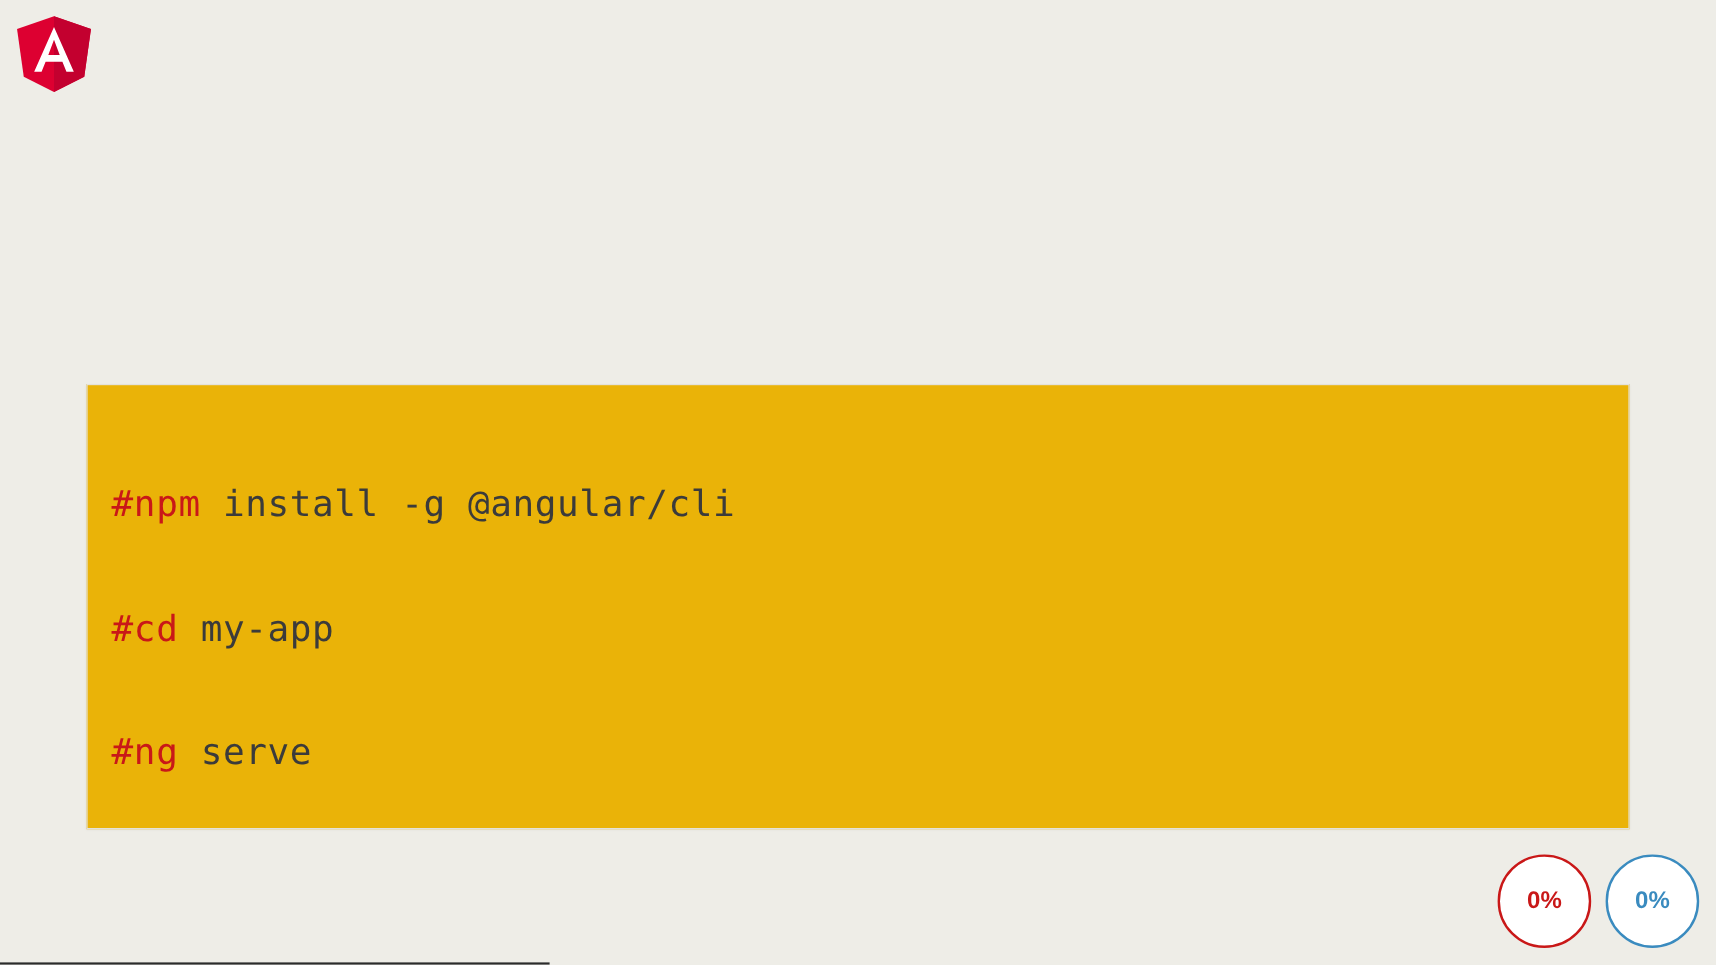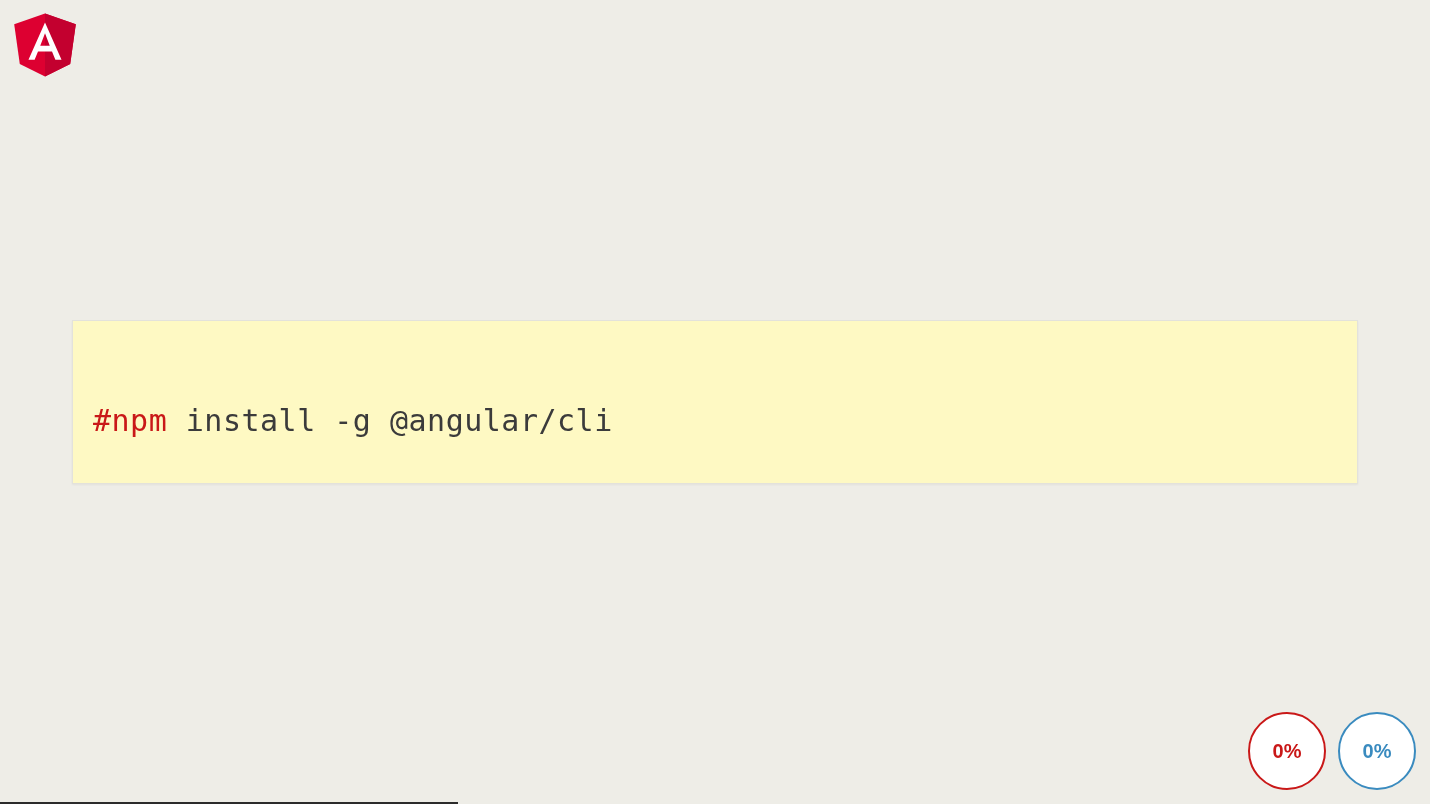--- a/index.html
+++ b/index.html
@@ -19,21 +19,21 @@
     left: 10px;
     width: 70px;
     height: 74px;
   }
 
   .code-block {
     position: absolute;
     top: 320px;
     left: 72px;
     right: 72px;
-    background: #fef9c3;
+    background: #eab308;
     border: 1px solid #e3e2db;
     box-shadow: 0 1px 2px rgba(0,0,0,0.05);
     padding: 14px 20px 10px 20px;
     font-family: "DejaVu Sans Mono","Consolas","Menlo","Courier New",monospace;
     font-size: 30px;
     line-height: 1.15;
     color: #3b3b3b;
     white-space: pre;
     letter-spacing: 0.5px;
   }
@@ -77,20 +77,22 @@
 <div class="logo">
   <svg viewBox="0 0 250 250" width="70" height="74">
     <polygon fill="#DD0031" points="125,20 235,58 215,200 125,245 35,200 15,58"></polygon>
     <polygon fill="#C3002F" points="125,20 125,245 215,200 235,58"></polygon>
     <path fill="#FFFFFF" d="M125 52 L66 185 h22 l12-30 h50 l12 30 h22 L125 52 Z M125 90 l17 45 h-34 l17-45 Z"></path>
   </svg>
 </div>
 
 <div class="code-block">
   <span class="code-line"><span class="tok-cmd">#npm</span><span> install -g @angular/cli</span></span>
+  <span class="code-line"><span class="tok-cmd">#cd</span><span> my-app</span></span>
+  <span class="code-line"><span class="tok-cmd">#ng</span><span> serve</span></span>
 </div>
 
 <div class="badges">
   <div class="badge red">0%</div>
   <div class="badge blue">0%</div>
 </div>
 
 <div class="bottom-line"></div>
 
 </body></html>

